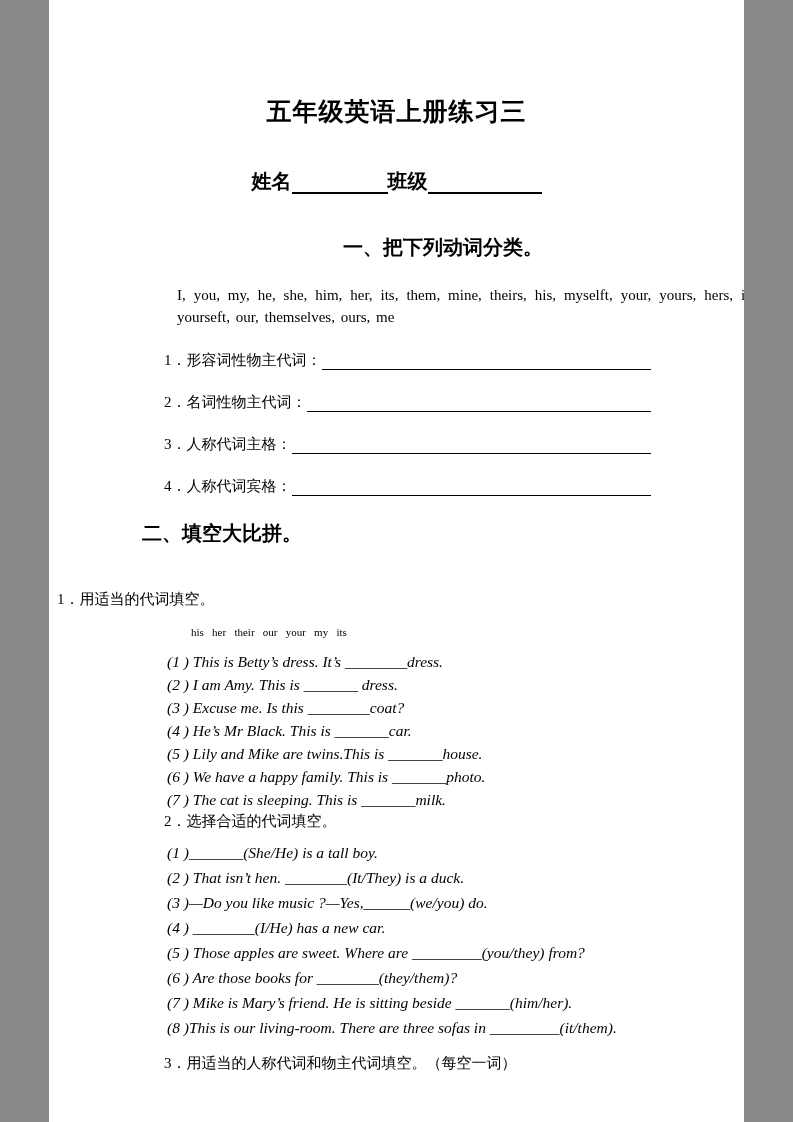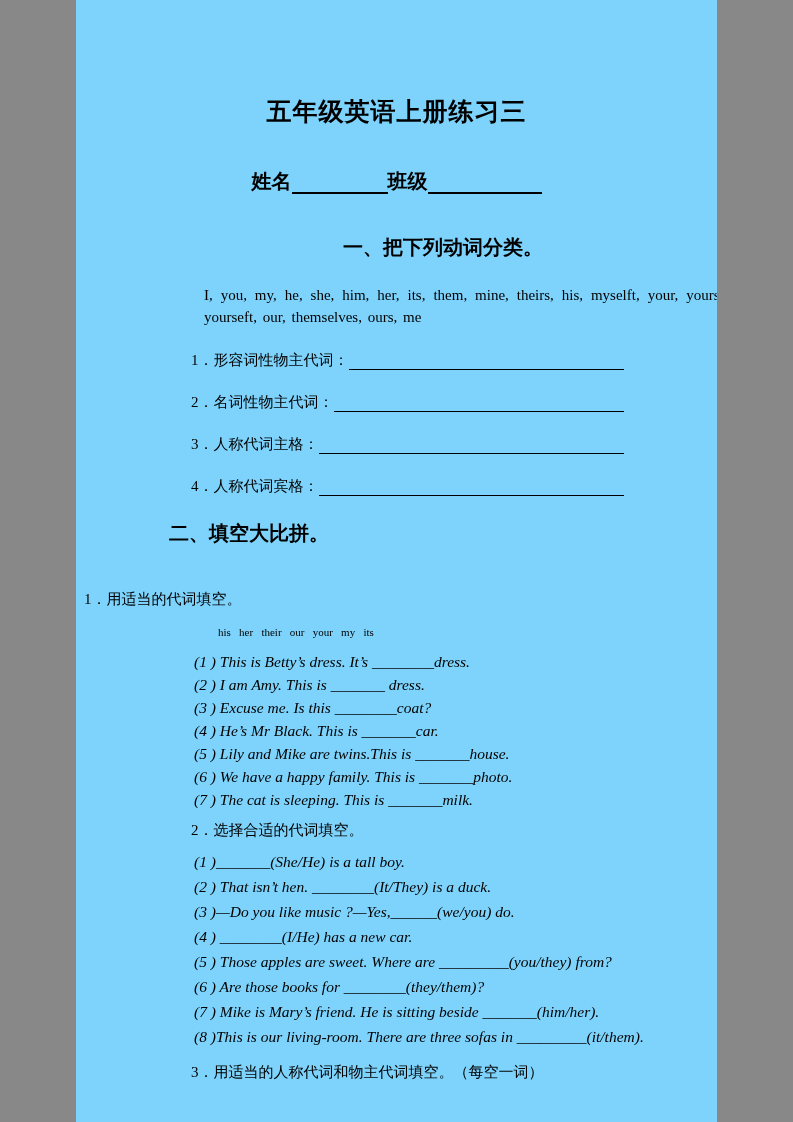--- a/index.html
+++ b/index.html
@@ -3,24 +3,24 @@
 <meta charset="utf-8">
 <style>
   html, body { margin: 0; padding: 0; }
   body {
     background: #888;
     font-family: "Liberation Serif", serif;
     color: #000;
   }
   .page {
     position: relative;
-    width: 641px;
+    width: 695px;
     height: 1122px;
     margin: 0 auto;
-    background: #7dd3fc;
+    background: #ffffff;
     overflow: hidden;
     box-sizing: border-box;
   }
   .title {
     margin: 0;
     padding-top: 96px;
     text-align: center;
     font-family: "Liberation Sans", sans-serif;
     font-weight: bold;
     font-size: 25px;
@@ -77,21 +77,21 @@
     border-bottom: 1px solid #000;
     height: 17px;
   }
   .subhead {
     margin: 0;
     margin-left: 115px;
     font-size: 15px;
     line-height: 21px;
   }
   .subhead.p1 { margin-top: 43px; margin-left: 8px; }
-  .subhead.p2 { margin-top: 9px; }
+  .subhead.p2 { }
   .subhead.p3 { margin-top: 13px; }
   .bank {
     margin: 12px 0 0 142px;
     font-size: 11px;
     line-height: 21px;
     white-space: pre;
   }
   .sentences { margin: 0; padding: 0; list-style: none; font-style: italic; }
   .sentences.part1 { margin-top: 7px; }
   .sentences.part2 { margin-top: 8px; }

